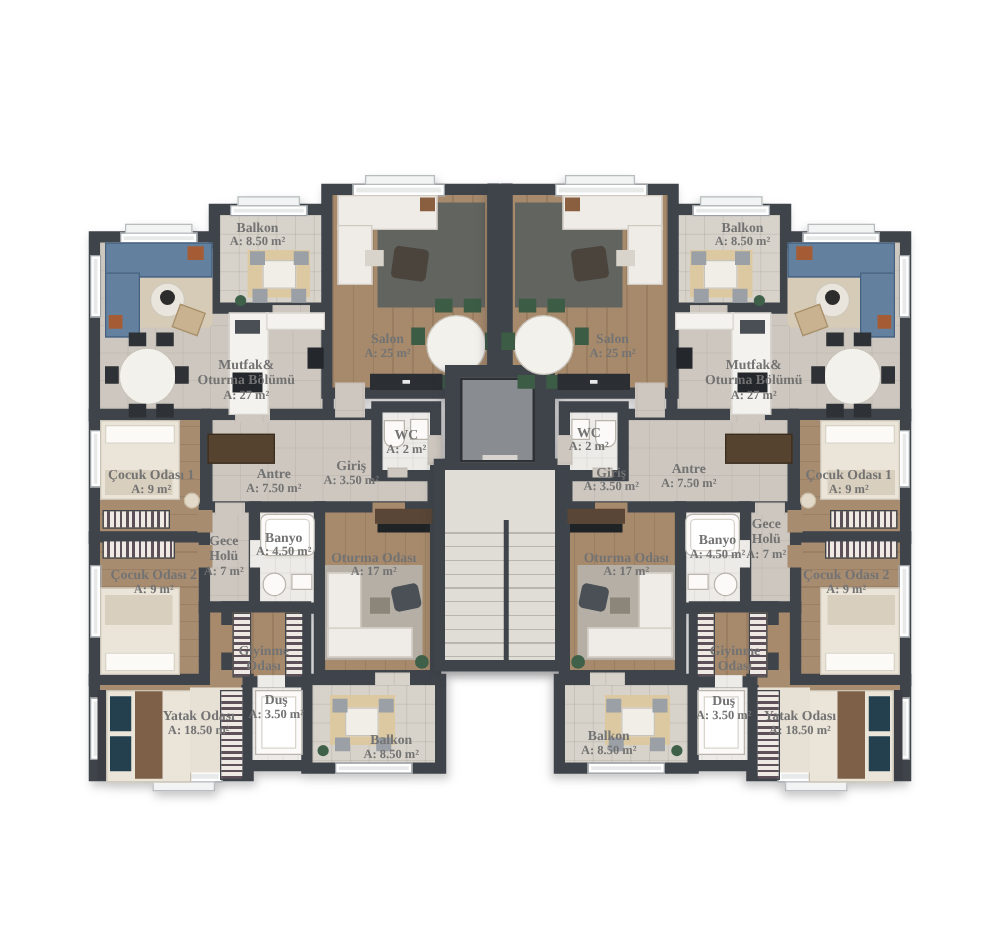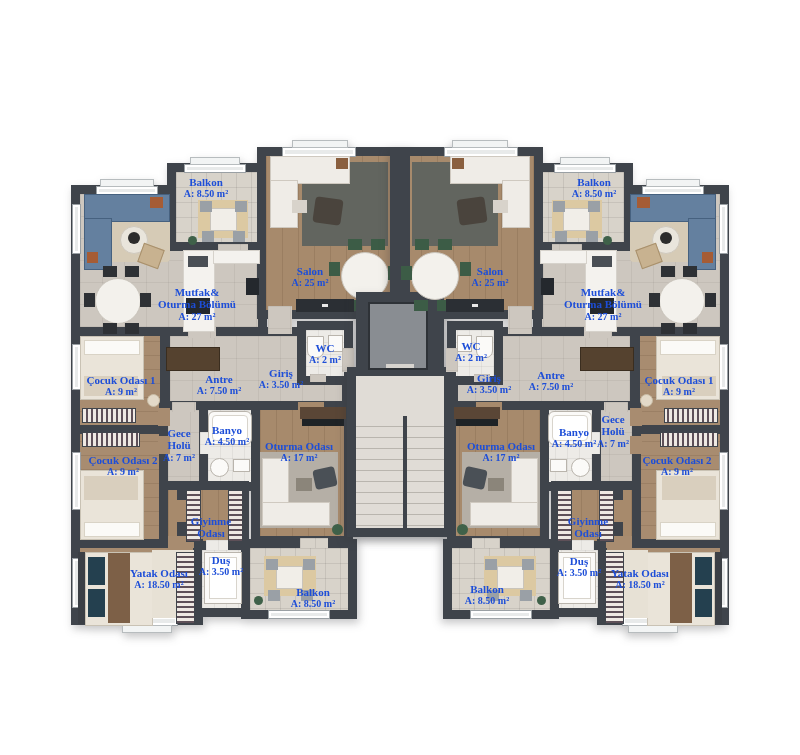--- a/index.html
+++ b/index.html
@@ -22,21 +22,21 @@
   .sofa-b{background:#64809f;border:1px solid #46617f;}
   .sofa-w{background:#efece7;border:1px solid #cfc9c0;}
   .fixt{background:#fbfaf8;border:1px solid #b9b4ac;}
   .ward{background:repeating-linear-gradient(to bottom,#efe9e3 0 3px,#5e5058 3px 5px);border:1px solid #3f444b;}
   .wardh{background:repeating-linear-gradient(to right,#efe9e3 0 3px,#5e5058 3px 5px);border:1px solid #3f444b;}
   .bedm{background:#eae4d9;border:1px solid #c9c2b4;}
   .pw{background:#fbfaf7;border:1px solid #d9d3c6;}
   .circle{border-radius:50%;}
   .treads{position:absolute;left:0;right:0;bottom:0;background:repeating-linear-gradient(to bottom,#e0dcd6 0 10px,#b9b5ae 10px 11px);}
   .labels{position:absolute;inset:0;z-index:40;}
-  .lbl{position:absolute;transform:translate(-50%,-50%);text-align:center;color:#1d4ed8;font-weight:700;line-height:1.12;white-space:nowrap;}
+  .lbl{position:absolute;transform:translate(-50%,-50%);text-align:center;color:#737373;font-weight:700;line-height:1.12;white-space:nowrap;}
   .lbl .nm{font-size:11px;}
   .lbl .ar{font-size:10px;}
 </style>
 </head>
 <body>
 
 <div class="canvas">
 
   <div id="fabric" class="fabric">
 

